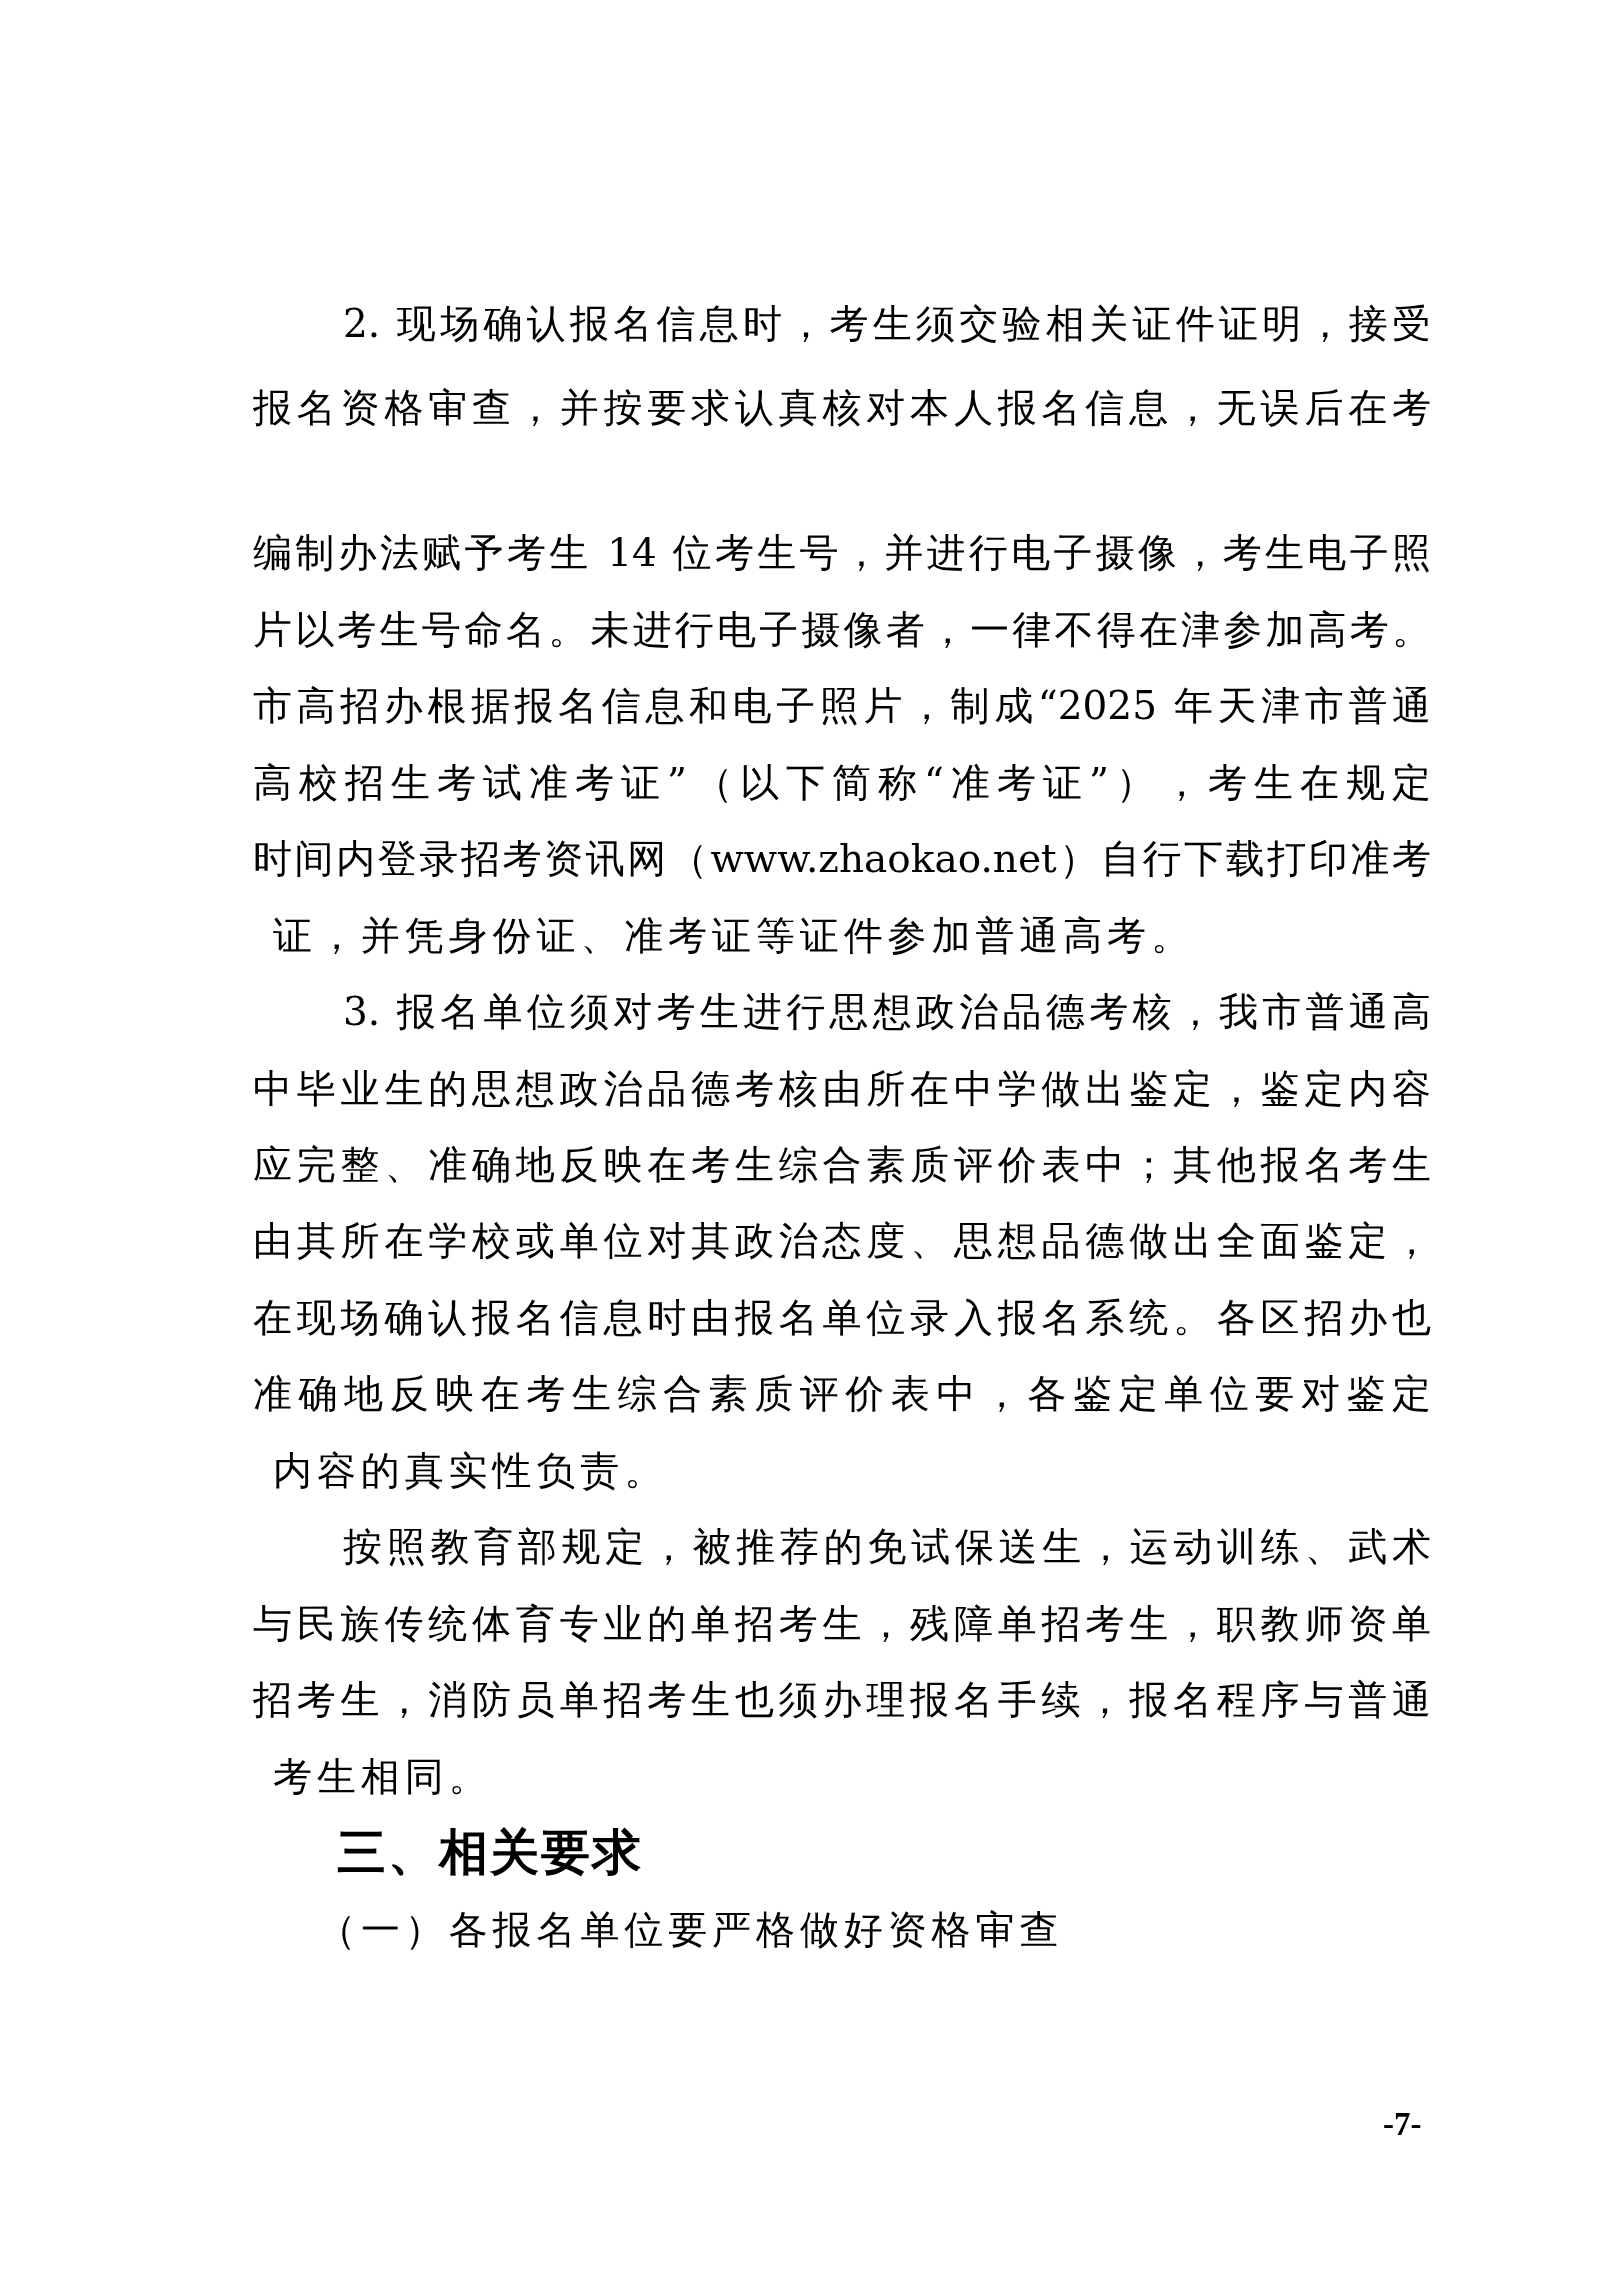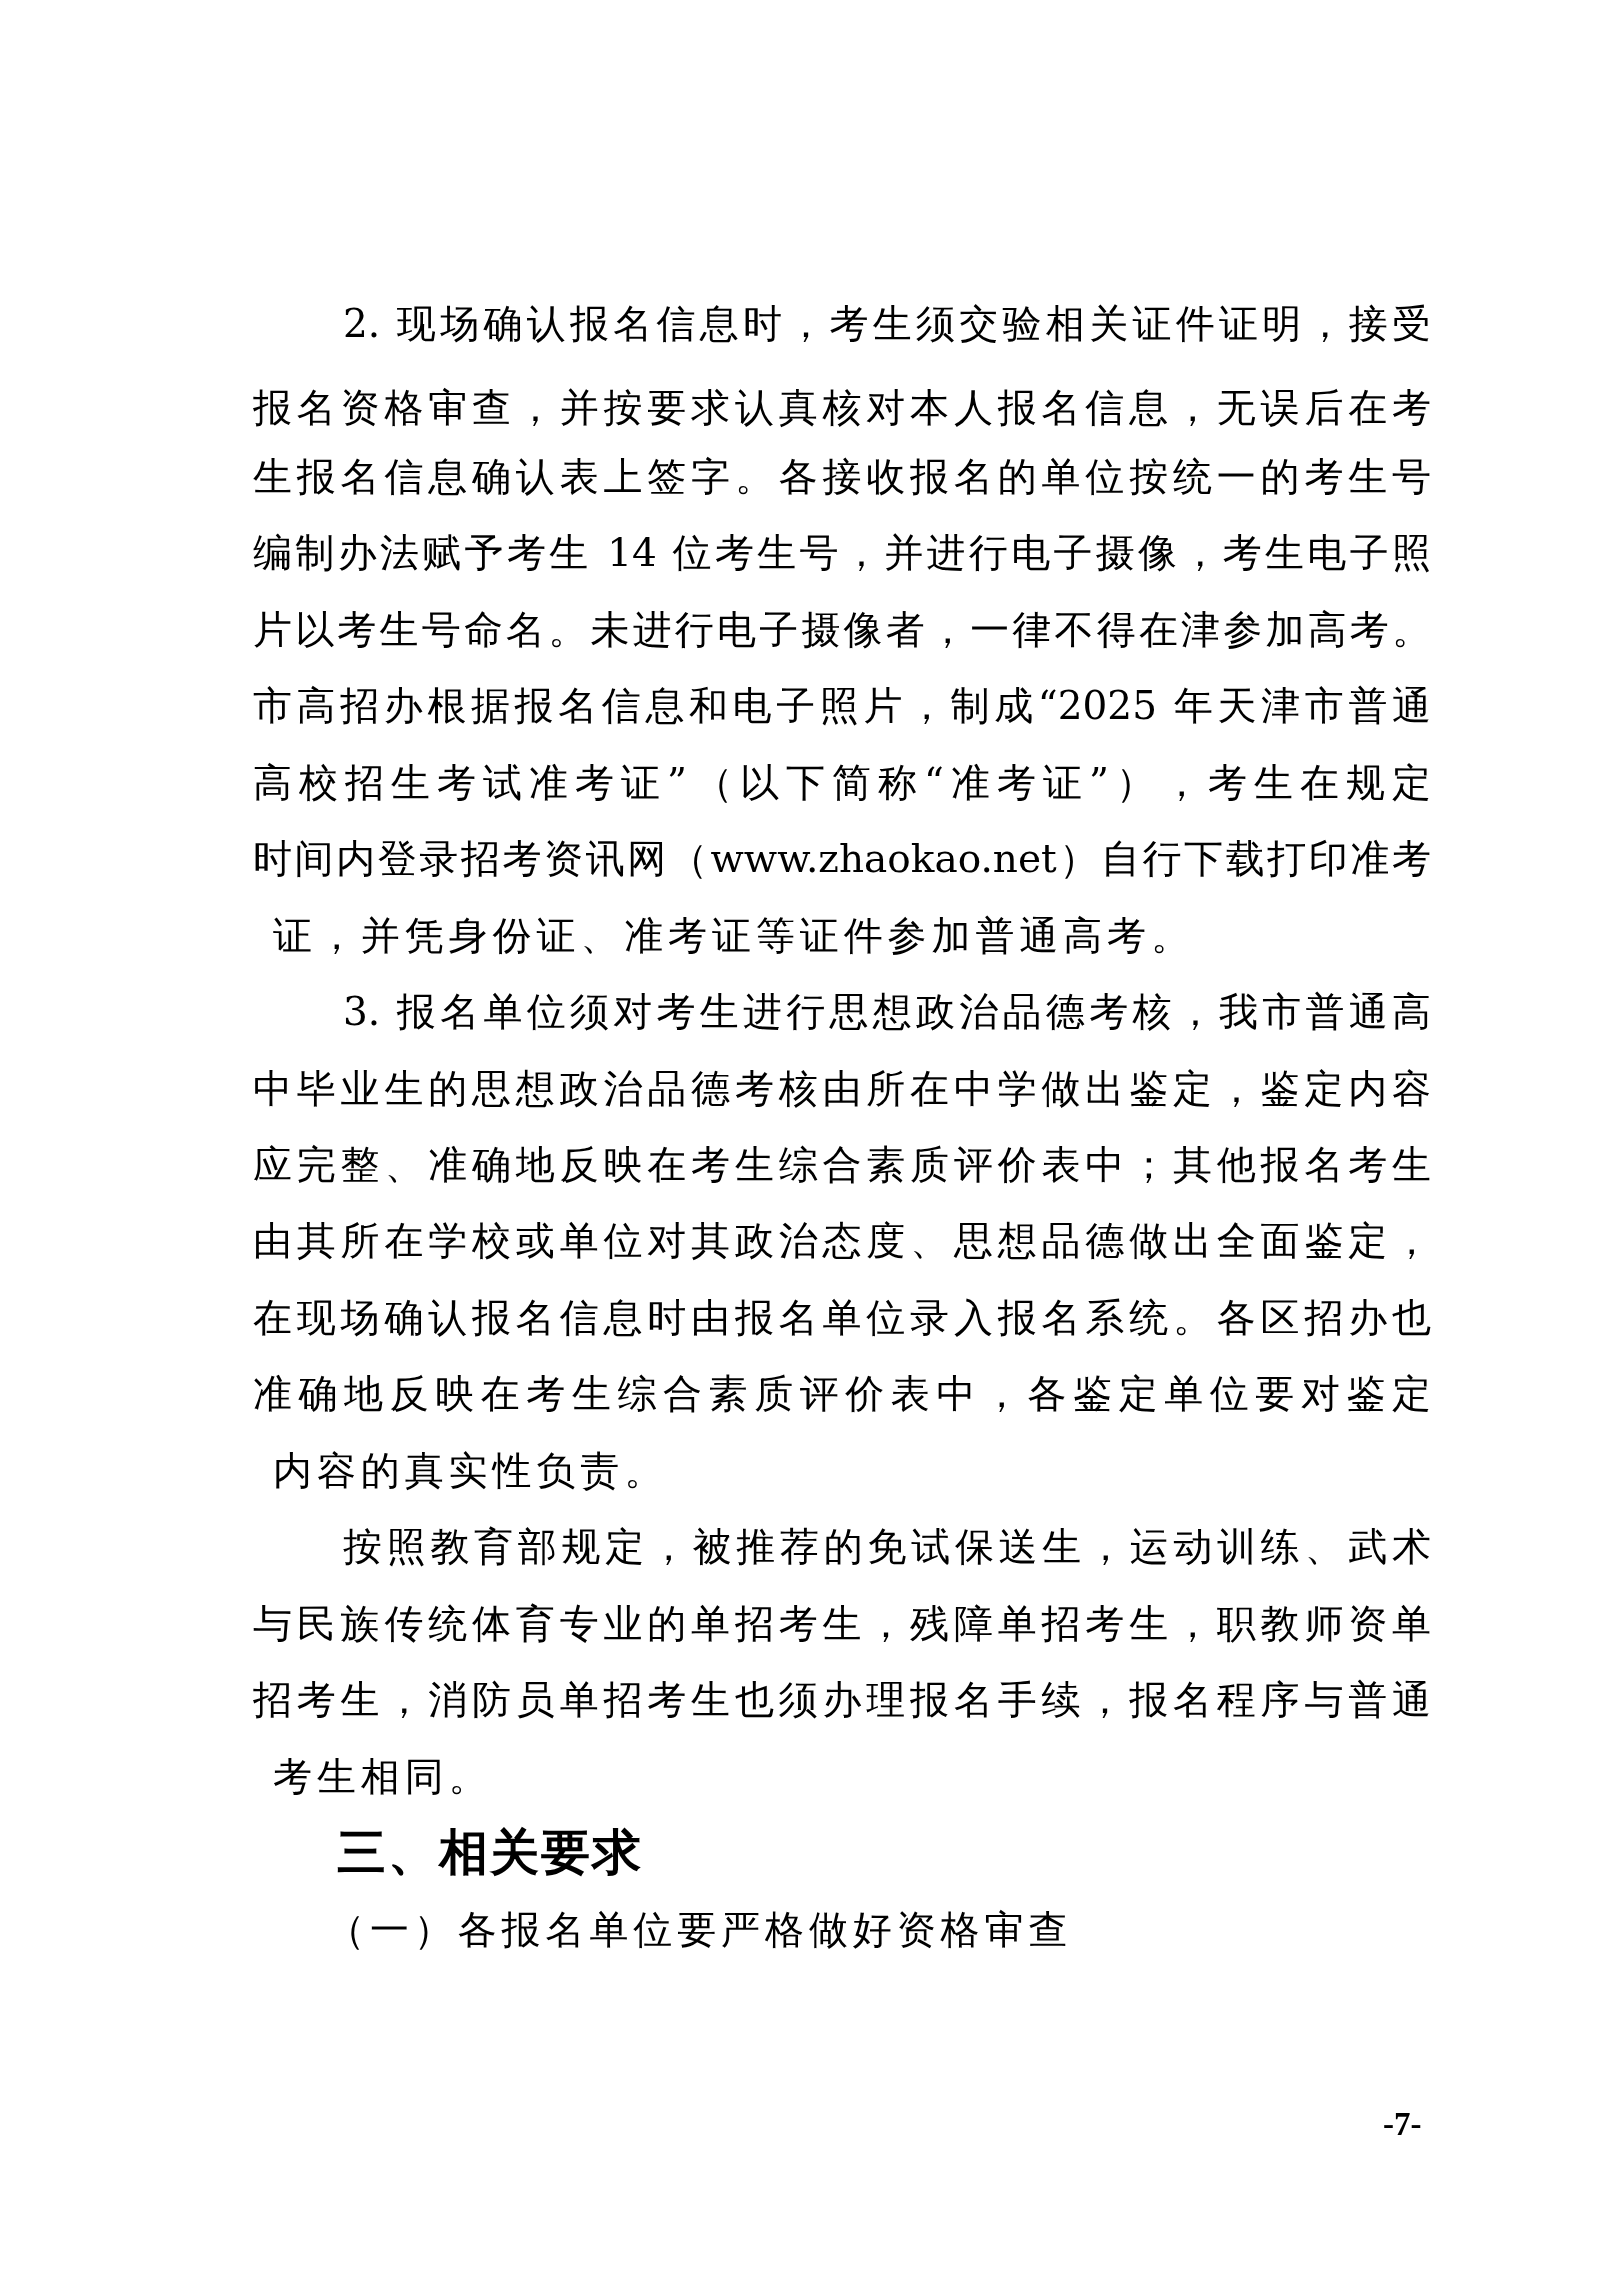--- a/index.html
+++ b/index.html
@@ -46,21 +46,21 @@
     position: absolute;
     left: 337px;
     font-size: 49px;
     line-height: 59px;
     font-weight: bold;
     font-family: "DejaVu Sans", "Liberation Sans", sans-serif;
     letter-spacing: 2px;
   }
   .subheading {
     position: absolute;
-    left: 326px;
+    left: 317px;
     font-size: 39px;
     line-height: 59px;
     letter-spacing: 4.9px;
     font-family: "DejaVu Sans", "Liberation Sans", sans-serif;
   }
   .page-number {
     position: absolute;
     left: 1383px;
     top: 2105px;
     font-size: 33px;
@@ -69,21 +69,20 @@
     line-height: 39px;
   }
 </style>
 </head>
 <body>
 
 <div class="page">
 
   <div class="line indent" style="top:294px">2. 现场确认报名信息时，考生须交验相关证件证明，接受</div>
   <div class="line" style="top:378px">报名资格审查，并按要求认真核对本人报名信息，无误后在考</div>
-  <div class="line" style="top:447px">生报名信息确认表上签字。各接收报名的单位按统一的考生号</div>
   <div class="line" style="top:523px">编制办法赋予考生 14 位考生号，并进行电子摄像，考生电子照</div>
   <div class="line" style="top:600px">片以考生号命名。未进行电子摄像者，一律不得在津参加高考。</div>
   <div class="line" style="top:676px">市高招办根据报名信息和电子照片，制成“2025 年天津市普通</div>
   <div class="line" style="top:753px">高校招生考试准考证”（以下简称“准考证”），考生在规定</div>
   <div class="line" style="top:829px">时间内登录招考资讯网（www.zhaokao.net）自行下载打印准考</div>
   <div class="line last" style="top:906px">证，并凭身份证、准考证等证件参加普通高考。</div>
 
   <div class="line indent" style="top:982px">3. 报名单位须对考生进行思想政治品德考核，我市普通高</div>
   <div class="line" style="top:1059px">中毕业生的思想政治品德考核由所在中学做出鉴定，鉴定内容</div>
   <div class="line" style="top:1135px">应完整、准确地反映在考生综合素质评价表中；其他报名考生</div>

